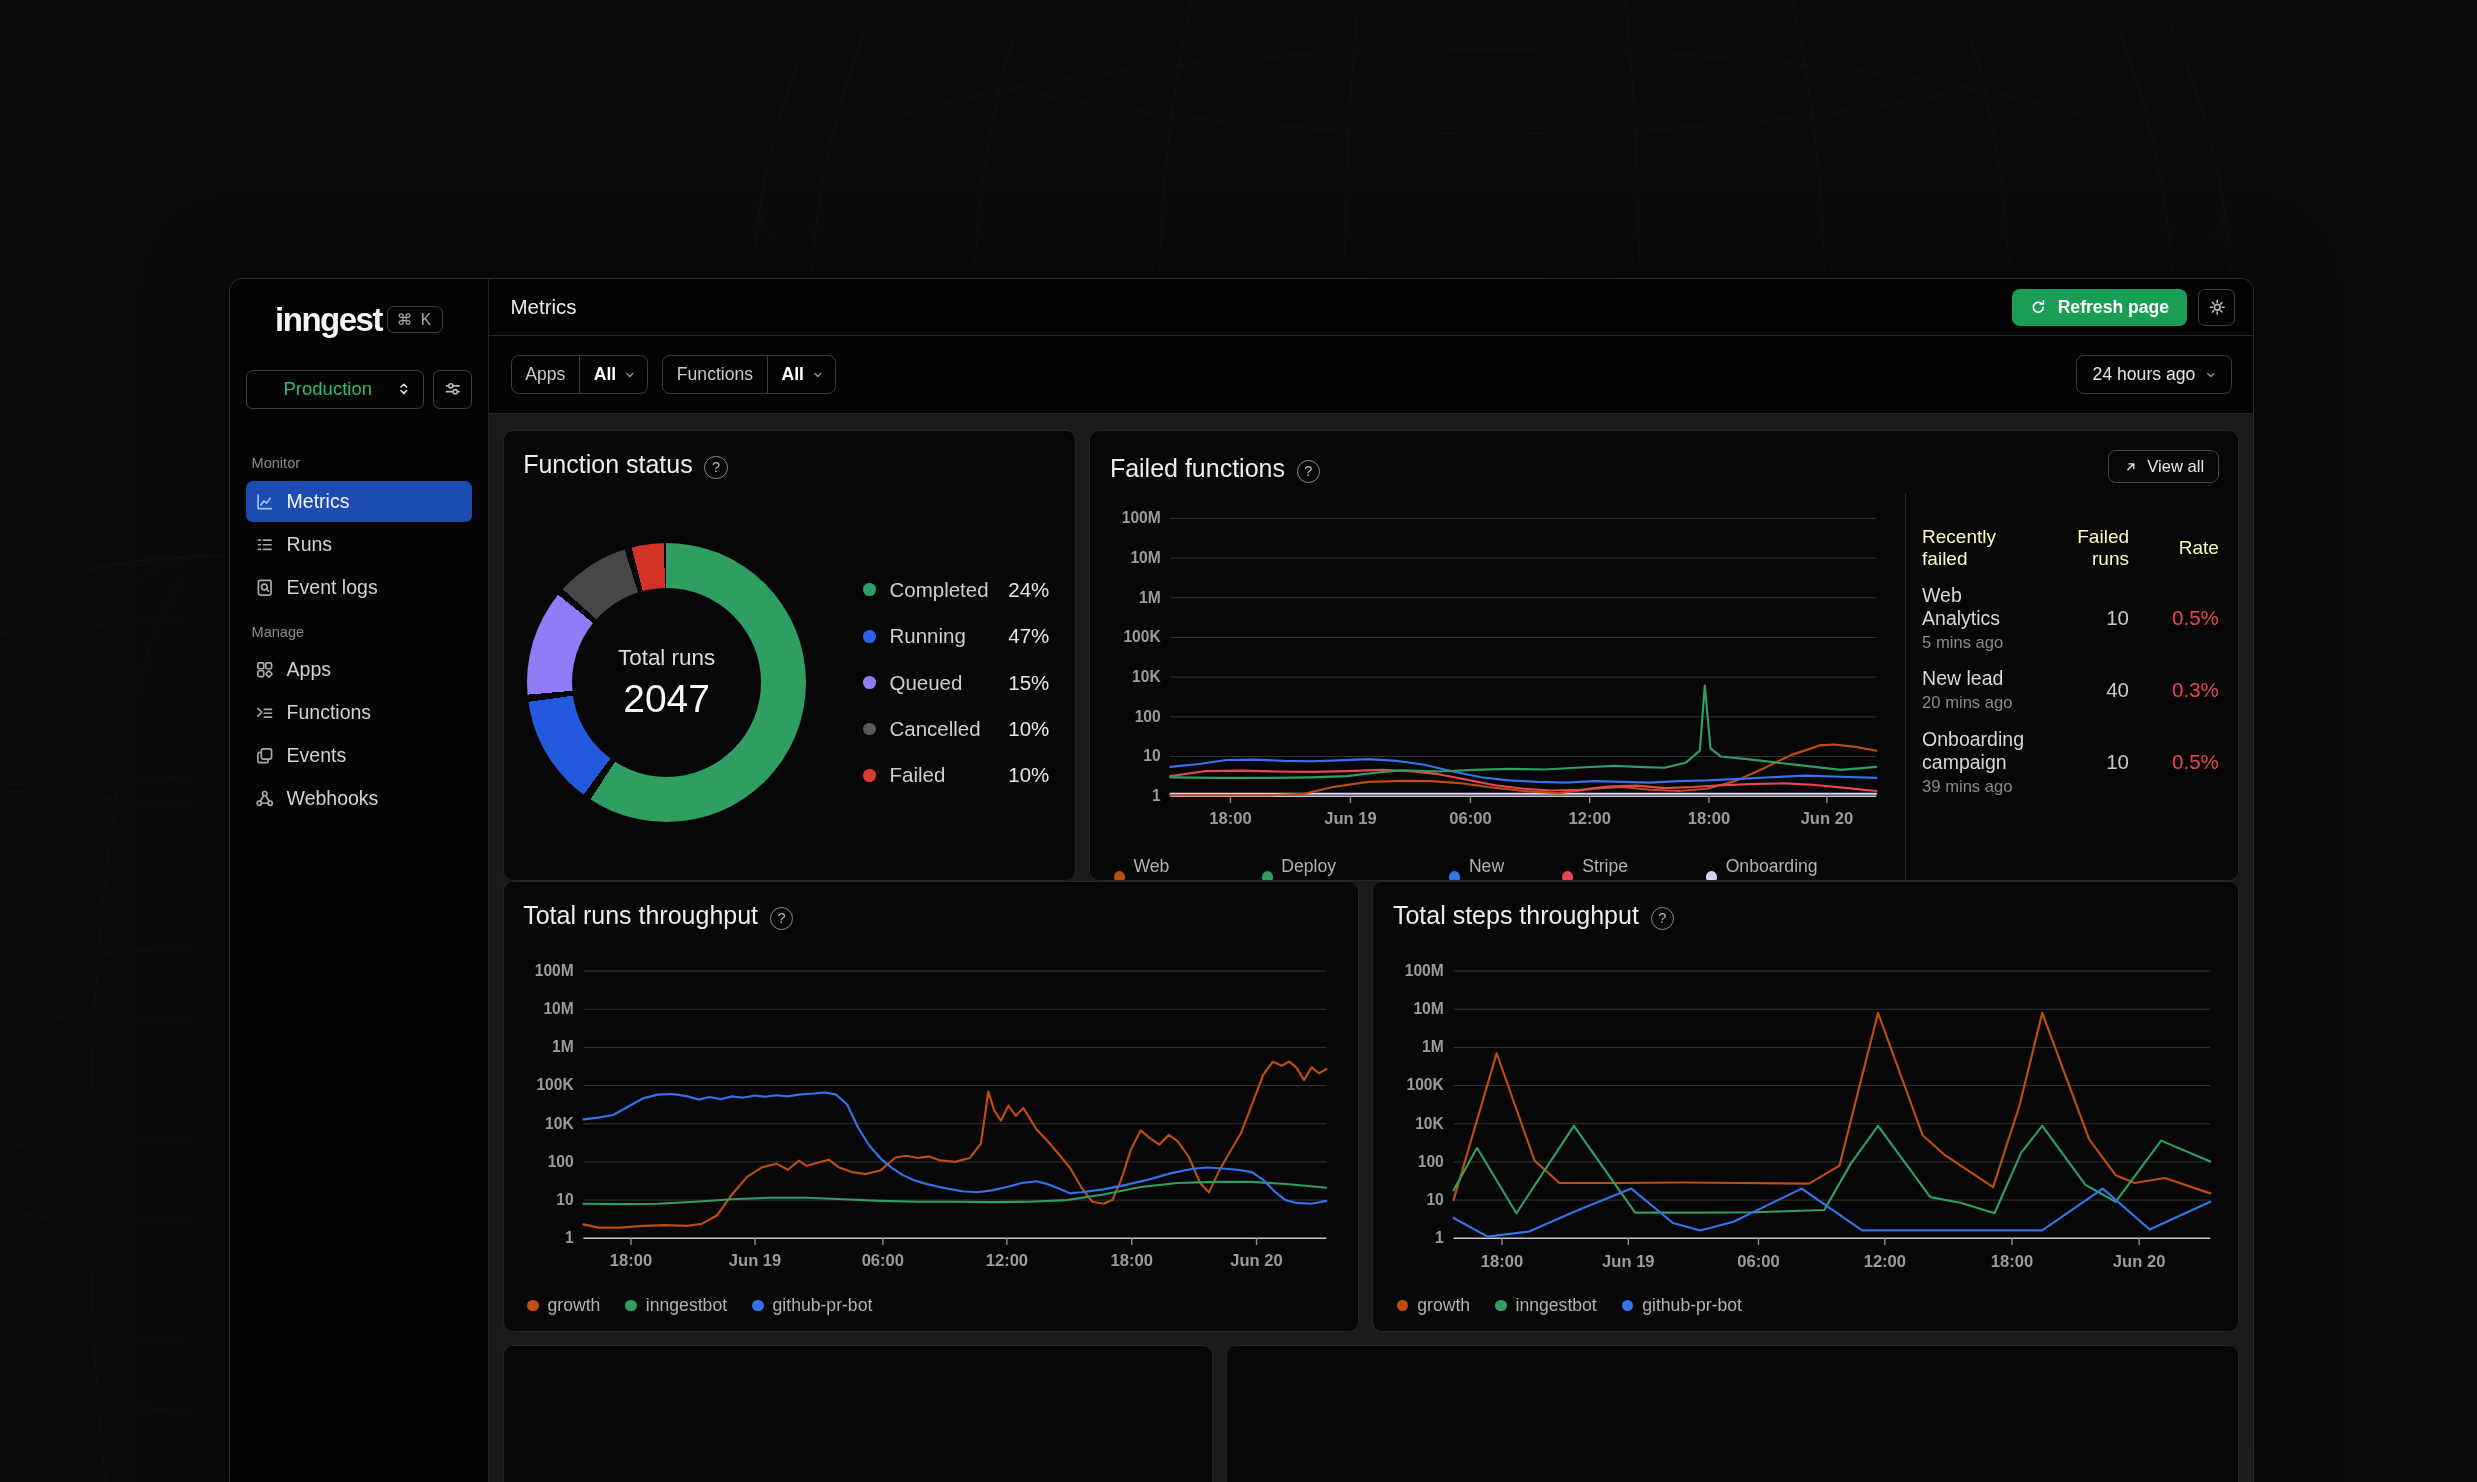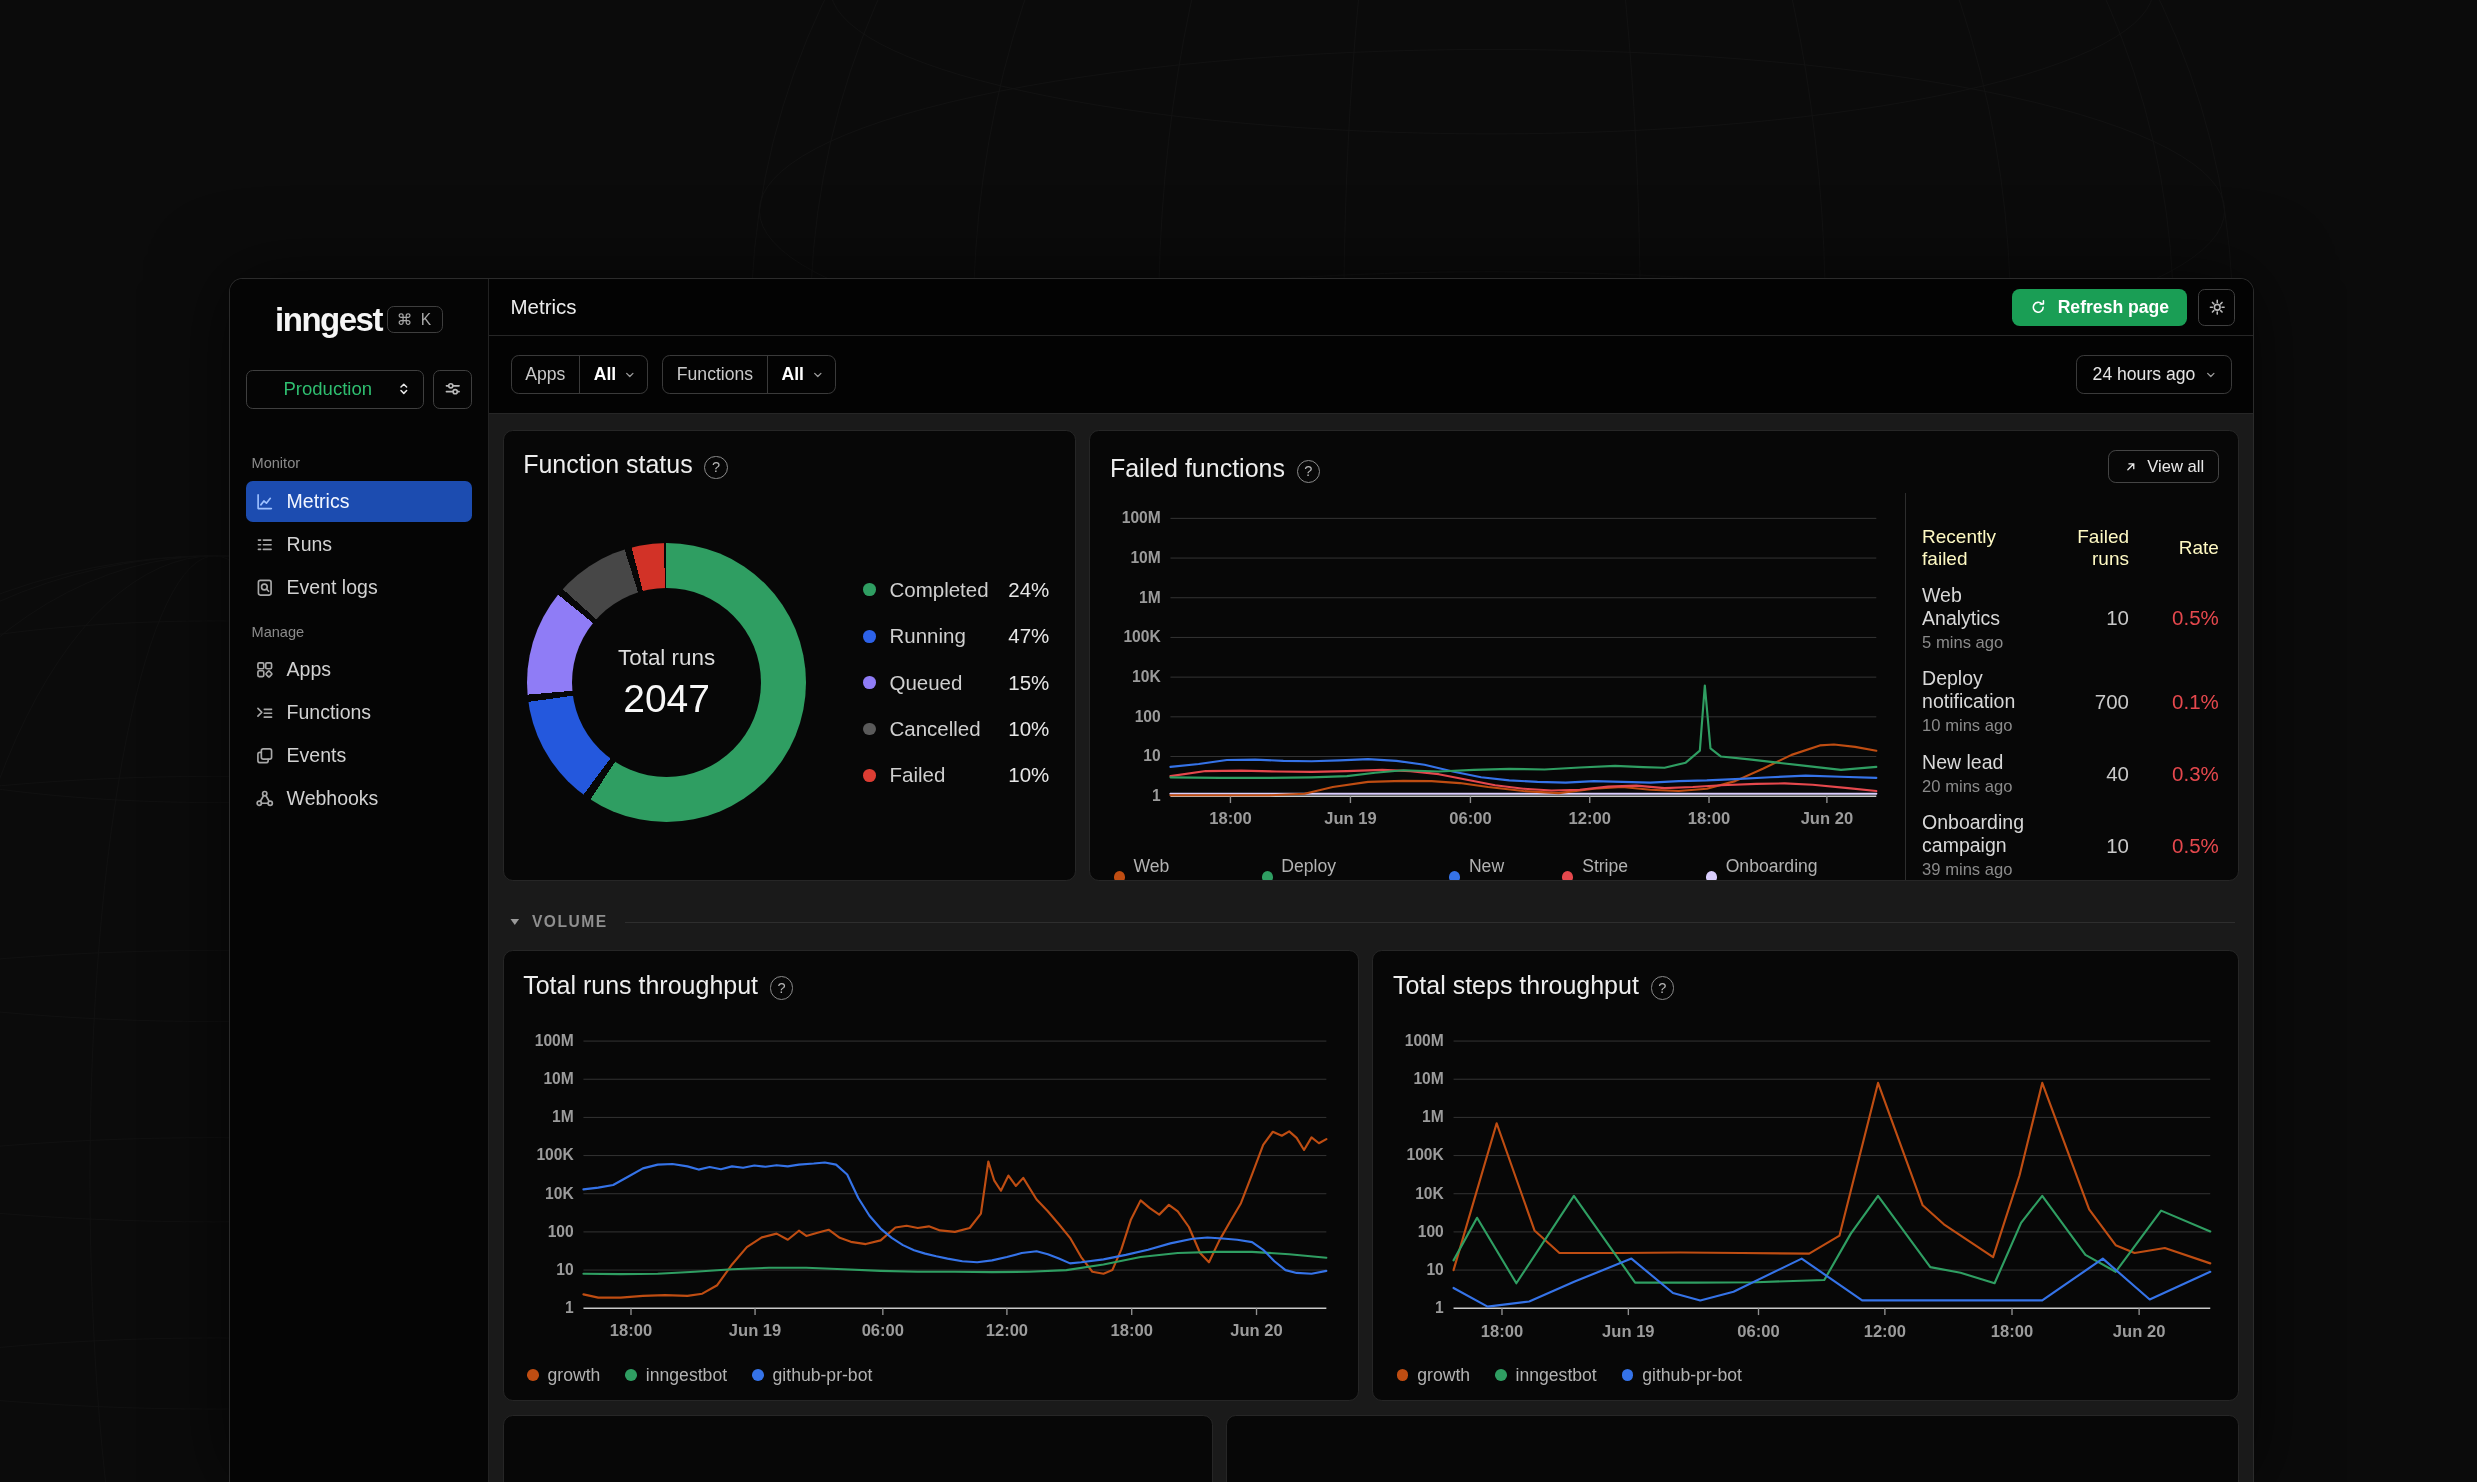--- a/index.html
+++ b/index.html
@@ -421,56 +421,39 @@
                 <div class="ft-grid ft-row">
       <span>
                     <div class="ft-name">Web Analytics</div>
                     <div class="ft-time">5 mins ago</div>
                   </span>
       <span class="ft-runs">10</span>
       <span class="ft-rate">0.5%</span>
                 </div>
                 <div class="ft-grid ft-row">
       <span>
-                    <div class="ft-name">Deploy notification</div>
-                    <div class="ft-time">10 mins ago</div>
-                  </span>
-      <span class="ft-runs">700</span>
-      <span class="ft-rate">0.1%</span>
-                </div>
-                <div class="ft-grid ft-row">
-      <span>
                     <div class="ft-name">New lead</div>
                     <div class="ft-time">20 mins ago</div>
                   </span>
       <span class="ft-runs">40</span>
       <span class="ft-rate">0.3%</span>
                 </div>
                 <div class="ft-grid ft-row">
       <span>
                     <div class="ft-name">Onboarding campaign</div>
                     <div class="ft-time">39 mins ago</div>
                   </span>
       <span class="ft-runs">10</span>
       <span class="ft-rate">0.5%</span>
                 </div>
               </div>
           </div>
         </div>
       </div>
 
-      <div class="section-header" style="margin-top:25px">
-        <span class="tri">
-            <svg class="ic" width="15.6" height="15.6" viewBox="0 0 20 20">
-              <path d="M4.5 6.5h11l-5.5 7.5z" fill="currentColor"></path>
-            </svg>
-          </span>
-        <span class="s-label">VOLUME</span>
-        <span class="rule"></span>
-      </div>
 
       <div class="row">
         <div class="card card-runs">
           <div class="card-title-row">
             <span class="card-title">Total runs throughput</span>
             <span class="help">?</span>
           </div>
           <div class="chart-wrap"><svg width="817" height="353" viewBox="0 0 838 362">
                 <line x1="62" y1="38" x2="824" y2="38" stroke="#343434" stroke-width="1"></line>
                 <text x="52" y="43" text-anchor="end" font-size="16" fill="#9b9b9b">100M</text>

